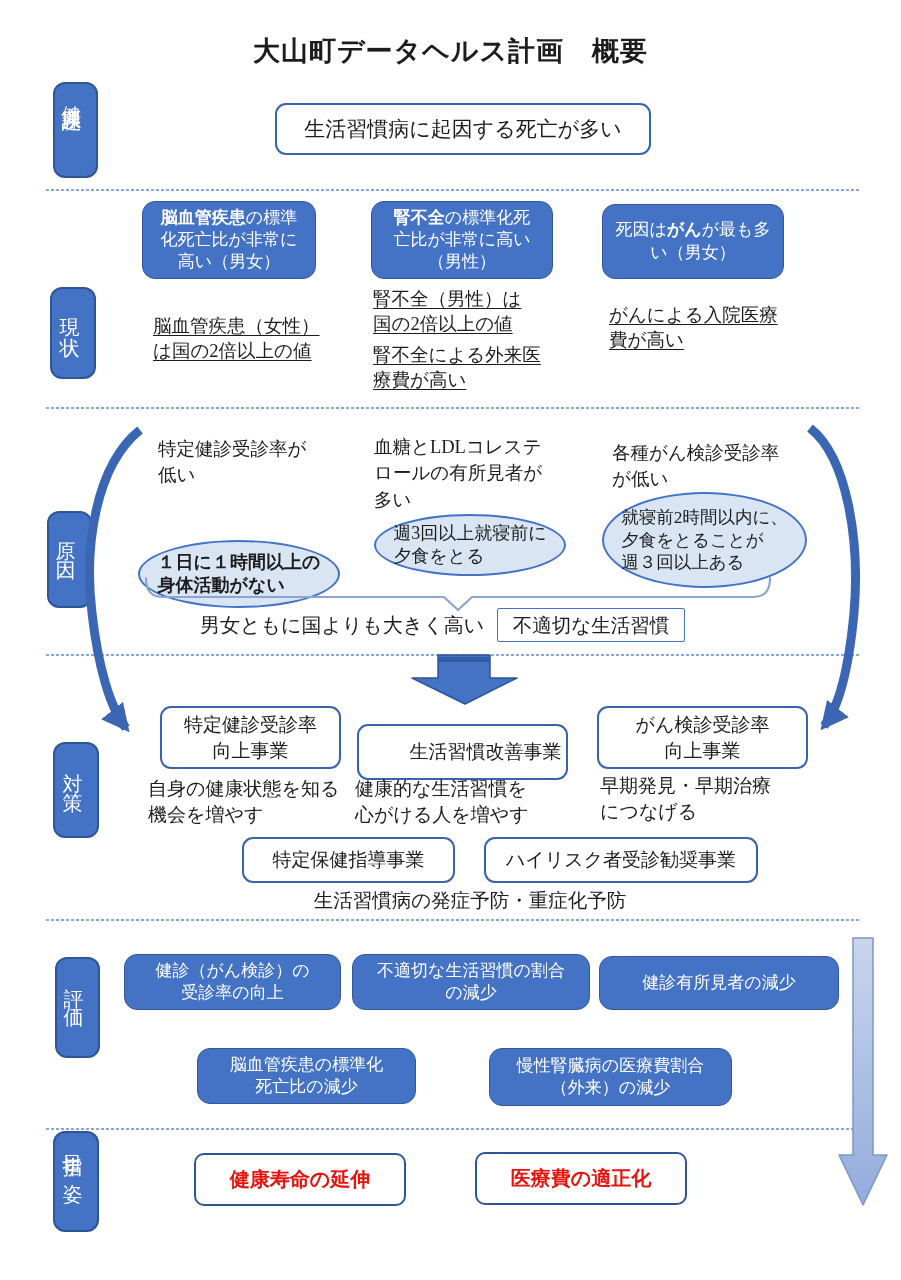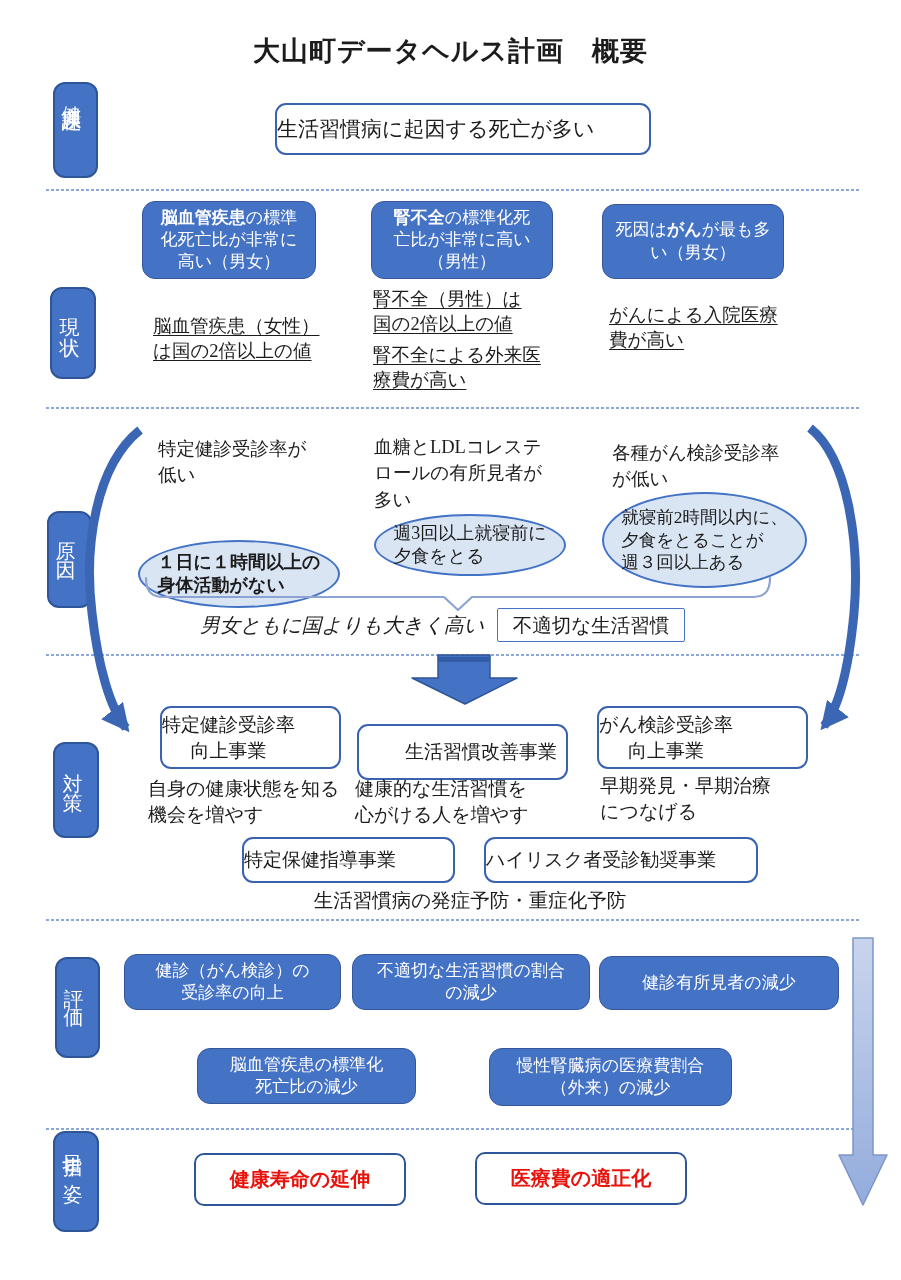--- a/index.html
+++ b/index.html
@@ -11,21 +11,21 @@
   .title { width:901px; text-align:center; font-size:27px; font-weight:600; letter-spacing:1px; }
   .sep { height:2px; background:repeating-linear-gradient(90deg,#8BA6D9 0 3px,transparent 3px 5px); }
   .side-label {
     background:#4472C4; border:2px solid #2E5597; border-radius:12px; color:#fff;
     writing-mode:vertical-rl; text-orientation:upright; font-size:20px; padding-right:10px;
   }
   .lbl2 { letter-spacing:20px; padding-top:13px; }
   .lbl4 { letter-spacing:2px; padding-top:6px; }
   .white-round {
     background:#fff; border:2px solid #3A62AE; border-radius:11px;
-    display:flex; align-items:center; justify-content:flex-start; text-align:center;
+    display:flex; align-items:center; justify-content:center; text-align:center;
   }
   .blue-box {
     background:#4472C4; border:1px solid #35569B; border-radius:13px; color:#fff;
     display:flex; align-items:center; justify-content:center; text-align:center;
     font-size:17px; line-height:1.3;
   }
   .ellipse {
     background:#DAE5F4; border:2px solid #4273C5; border-radius:50%;
     display:flex; align-items:center; justify-content:center;
     font-size:18px; line-height:1.3; text-align:left;
@@ -105,21 +105,21 @@
   <div class="abs ellipse" style="left:602px; top:492px; width:205px; height:96px; font-size:17.5px;">
     <div class="pre-line">就寝前2時間以内に、
 夕食をとることが
 週３回以上ある</div>
   </div>
 
   <svg class="abs" style="left:140px; top:570px;" width="640" height="44" viewBox="0 0 640 44">
     <path d="M 6 8 C 6 22, 12 27, 24 27 L 304 27 L 318 40 L 332 27 L 612 27 C 624 27, 630 22, 630 8" fill="none" stroke="#8CA3D4" stroke-width="2.2" stroke-linejoin="round" stroke-linecap="round"></path>
   </svg>
 
-  <div class="abs" style="left:200px; top:612px; width:285px; font-size:20px;font-style:italic;">男女ともに国よりも大きく高い</div>
+  <div class="abs" style="left:200px; top:612px; width:285px; font-size:20px;">男女ともに国よりも大きく高い</div>
   <div class="abs tagbox" style="left:497px; top:608px; width:188px; height:34px;">
     <div>不適切な生活習慣</div>
   </div>
 
   <svg class="abs" style="left:410px; top:654px;" width="110" height="51" viewBox="0 0 110 51">
     <path d="M28 1 L80 1 L80 24 L107 24 L55 50 L2 24 L28 24 Z" fill="#4472C4" stroke="#2E5597" stroke-width="1.5" stroke-linejoin="round"></path>
     <rect x="29" y="3" width="50" height="5" fill="#335CA8"></rect>
   </svg>
 
   <svg class="abs" style="left:70px; top:418px;" width="800" height="332" viewBox="0 0 800 332">

